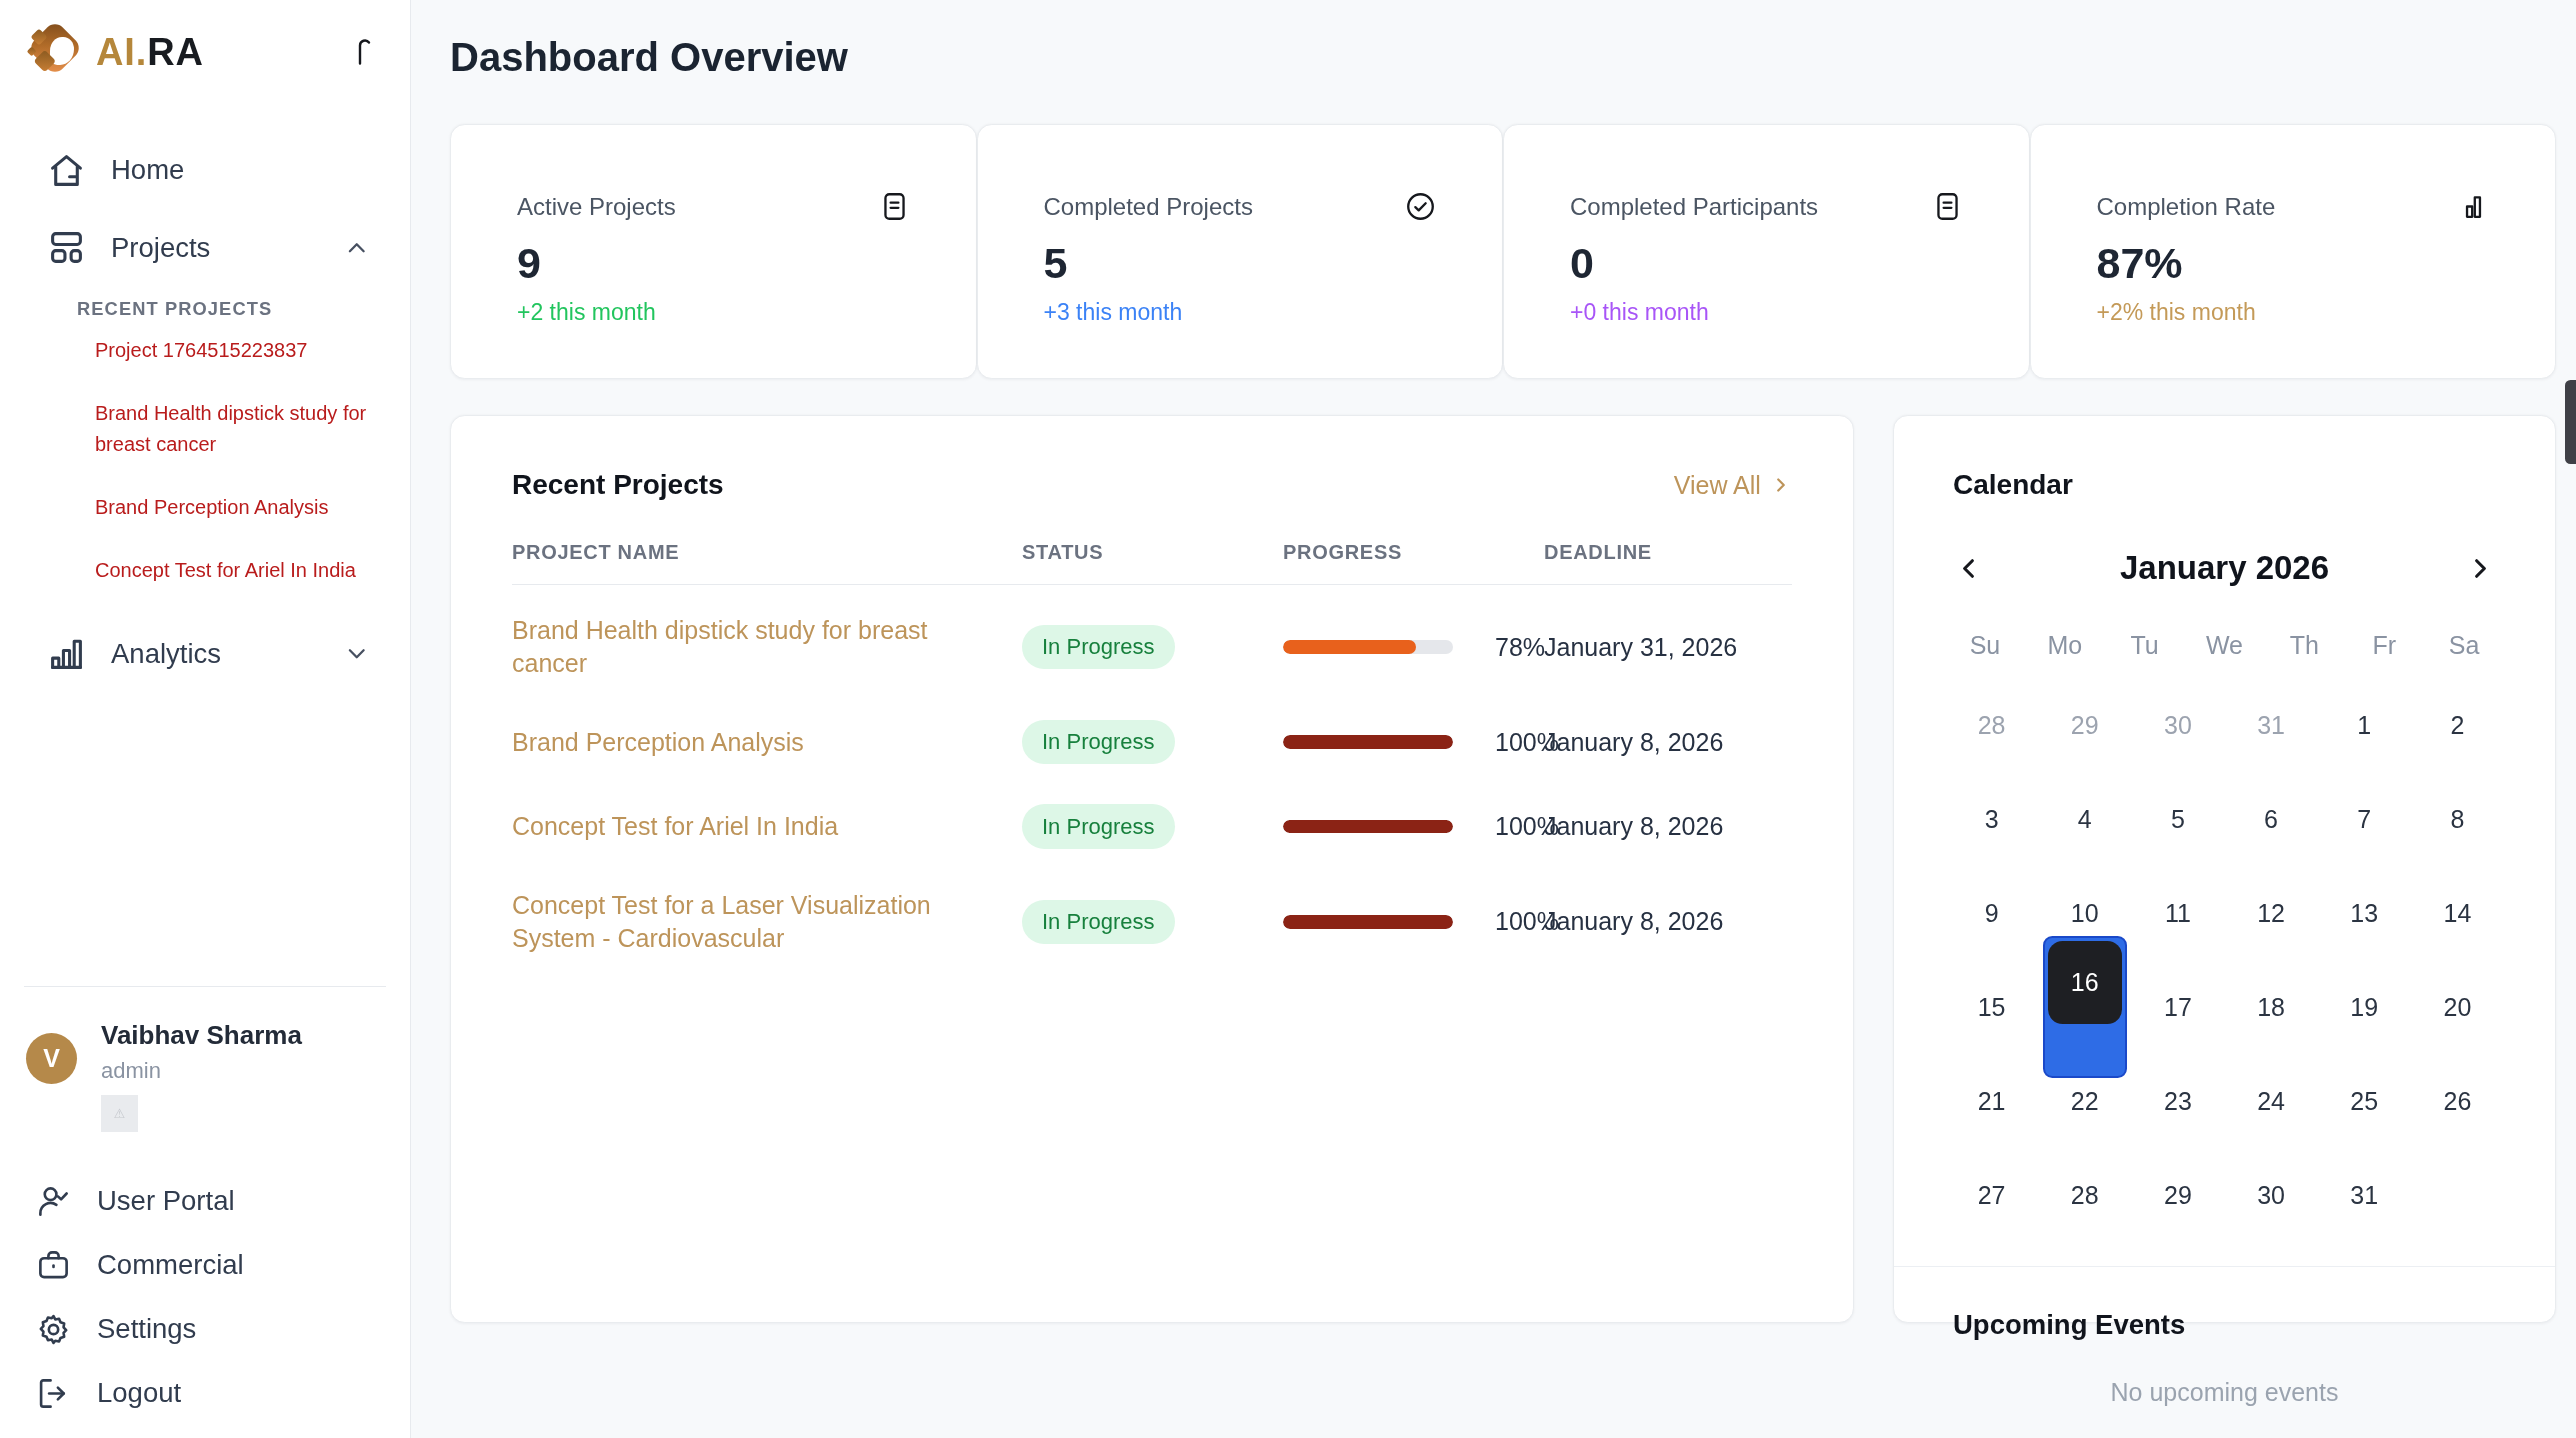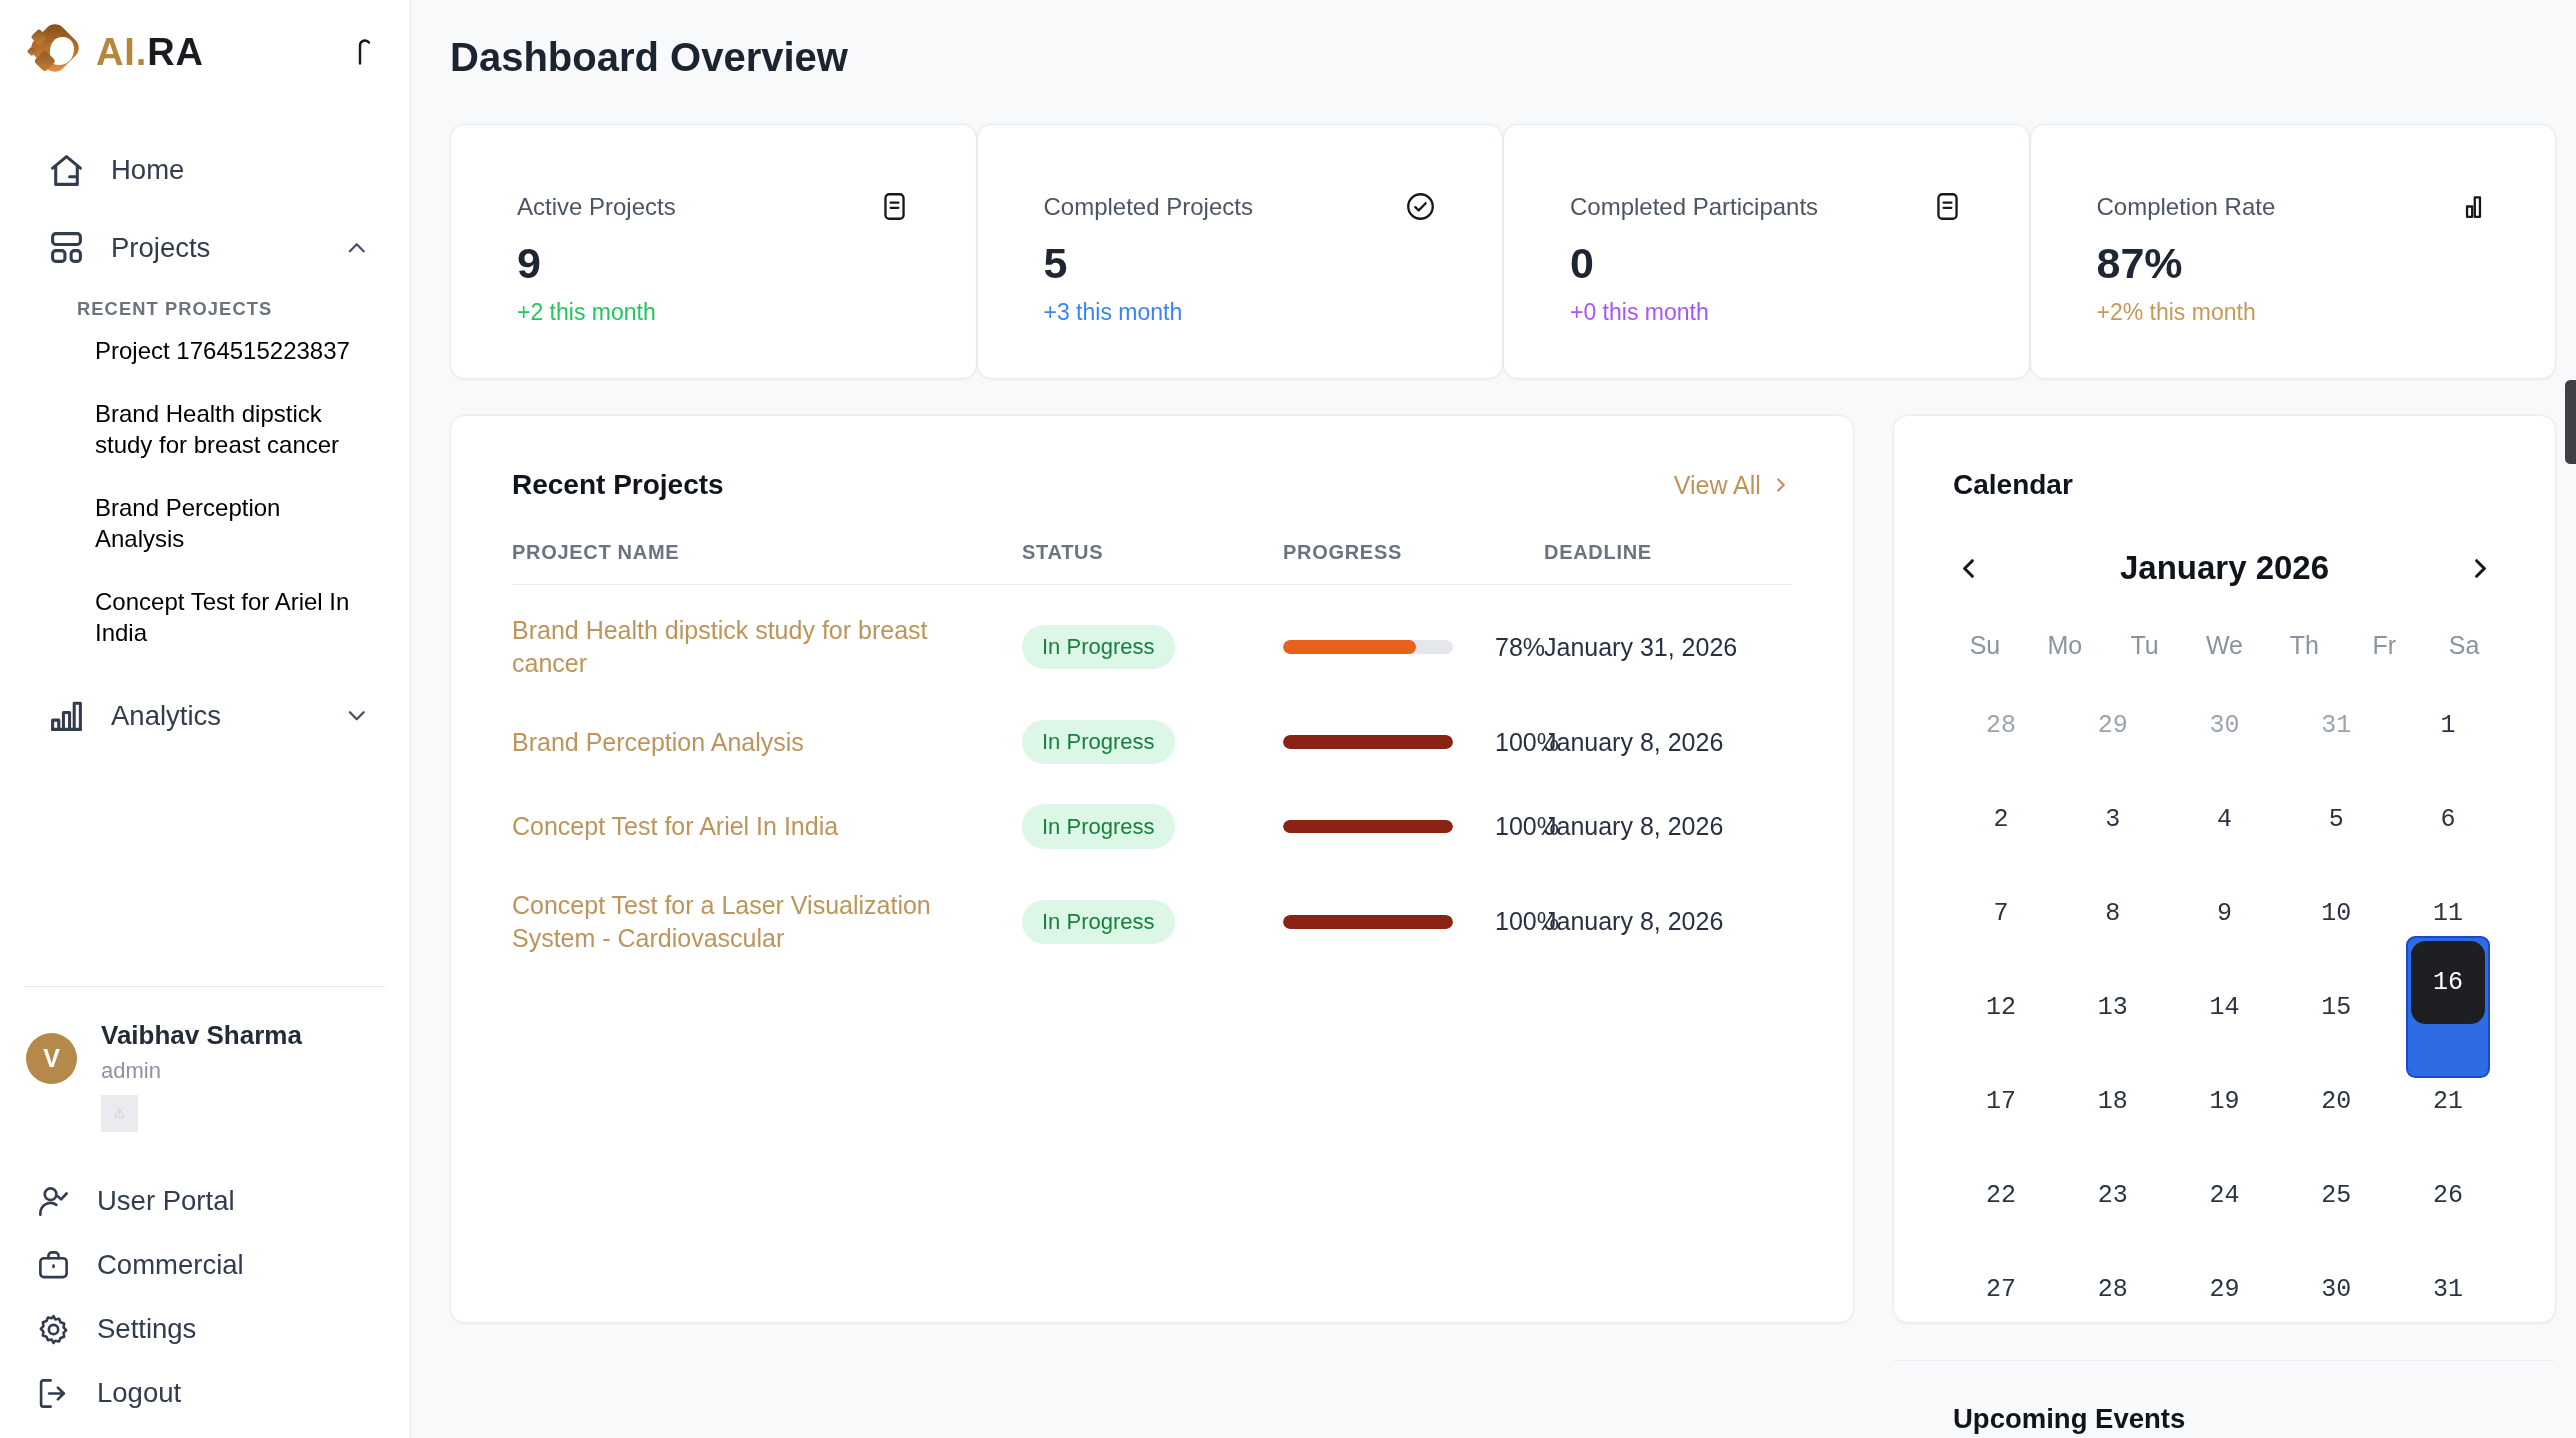--- a/index.html
+++ b/index.html
@@ -44,21 +44,21 @@
   .nav-item + .nav-item { margin-top:5.5px; }
   .nav-item .nicon { width:37px; height:37px; margin-right:26px; color:#313c4e; flex:none; }
   .nav-item .chev { margin-left:auto; color:#475061; }
 
   .recent-label {
     padding:14.7px 0 5.5px 77px; font-size:18.3px; font-weight:bold;
     color:#6b7280; letter-spacing:1.1px;
   }
   .recent-list { padding:9.2px 37px 0 95px; }
   .recent-item {
-    font-size:24px; line-height:31px; color:#000000;
+    font-size:20px; line-height:31px; color:#b91c1c;
     margin-bottom:32px; cursor:pointer;
   }
 
   .sidebar-bottom { margin-top:auto; }
   .profile-divider { border-top:0.9px solid #e7eaee; margin:0 24px; }
   .profile { display:flex; padding:33px 27.5px 0 26px; }
   .avatar {
     width:51px; height:51px; border-radius:50%; background:#b5894a;
     color:#ffffff; font-size:25px; font-weight:bold;
     display:flex; align-items:center; justify-content:center; flex:none;
@@ -135,21 +135,21 @@
     flex:1; height:908px; background:#ffffff; border:0.9px solid #e9ecef;
     border-radius:14.7px; box-shadow:0 0.9px 2.8px rgba(16,24,40,.05);
     padding:53px 0 0 0; display:flex; flex-direction:column;
   }
   .cal-title { font-size:28px; font-weight:bold; color:#10141c; padding:0 59px; }
   .cal-nav { display:flex; align-items:center; margin-top:48px; padding:0 59px; }
   .cal-nav .nav-btn { width:31px; height:31px; color:#16181d; cursor:pointer; }
   .cal-month { flex:1; text-align:center; font-size:33px; font-weight:bold; color:#10141c; }
   .weekdays { display:grid; grid-template-columns:repeat(7,1fr); margin-top:44px; padding:0 51px; }
   .weekdays div { text-align:center; font-size:25px; color:#8a93a2; }
-  .days-grid { display:grid; grid-template-columns:repeat(5,1fr); padding:0 51px; margin-top:18.3px;font-family:Liberation Mono, monospace; }
+  .days-grid { display:grid; grid-template-columns:repeat(6,1fr); padding:0 51px; margin-top:18.3px; }
   .day-cell {
     height:94px; display:flex; align-items:center; justify-content:center;
     font-size:25px; color:#2b3442; cursor:pointer; position:relative;
   }
   .day-cell.muted { color:#9ca3af; }
   .day-sel {
     width:84px; height:142px; background:#2e6ce6; border:2.8px solid #1a49c9;
     border-radius:9.2px; display:flex; flex-direction:column; position:relative; z-index:1;
   }
   .day-sel .inner {

